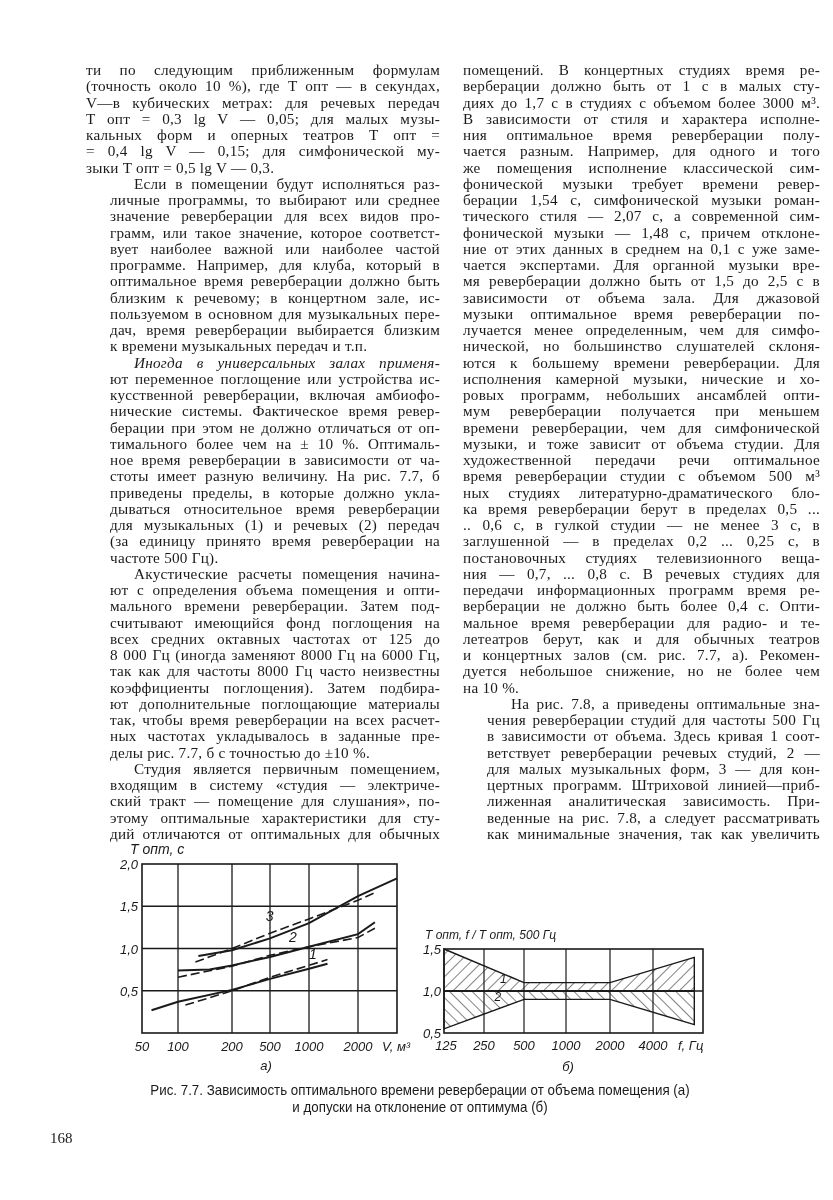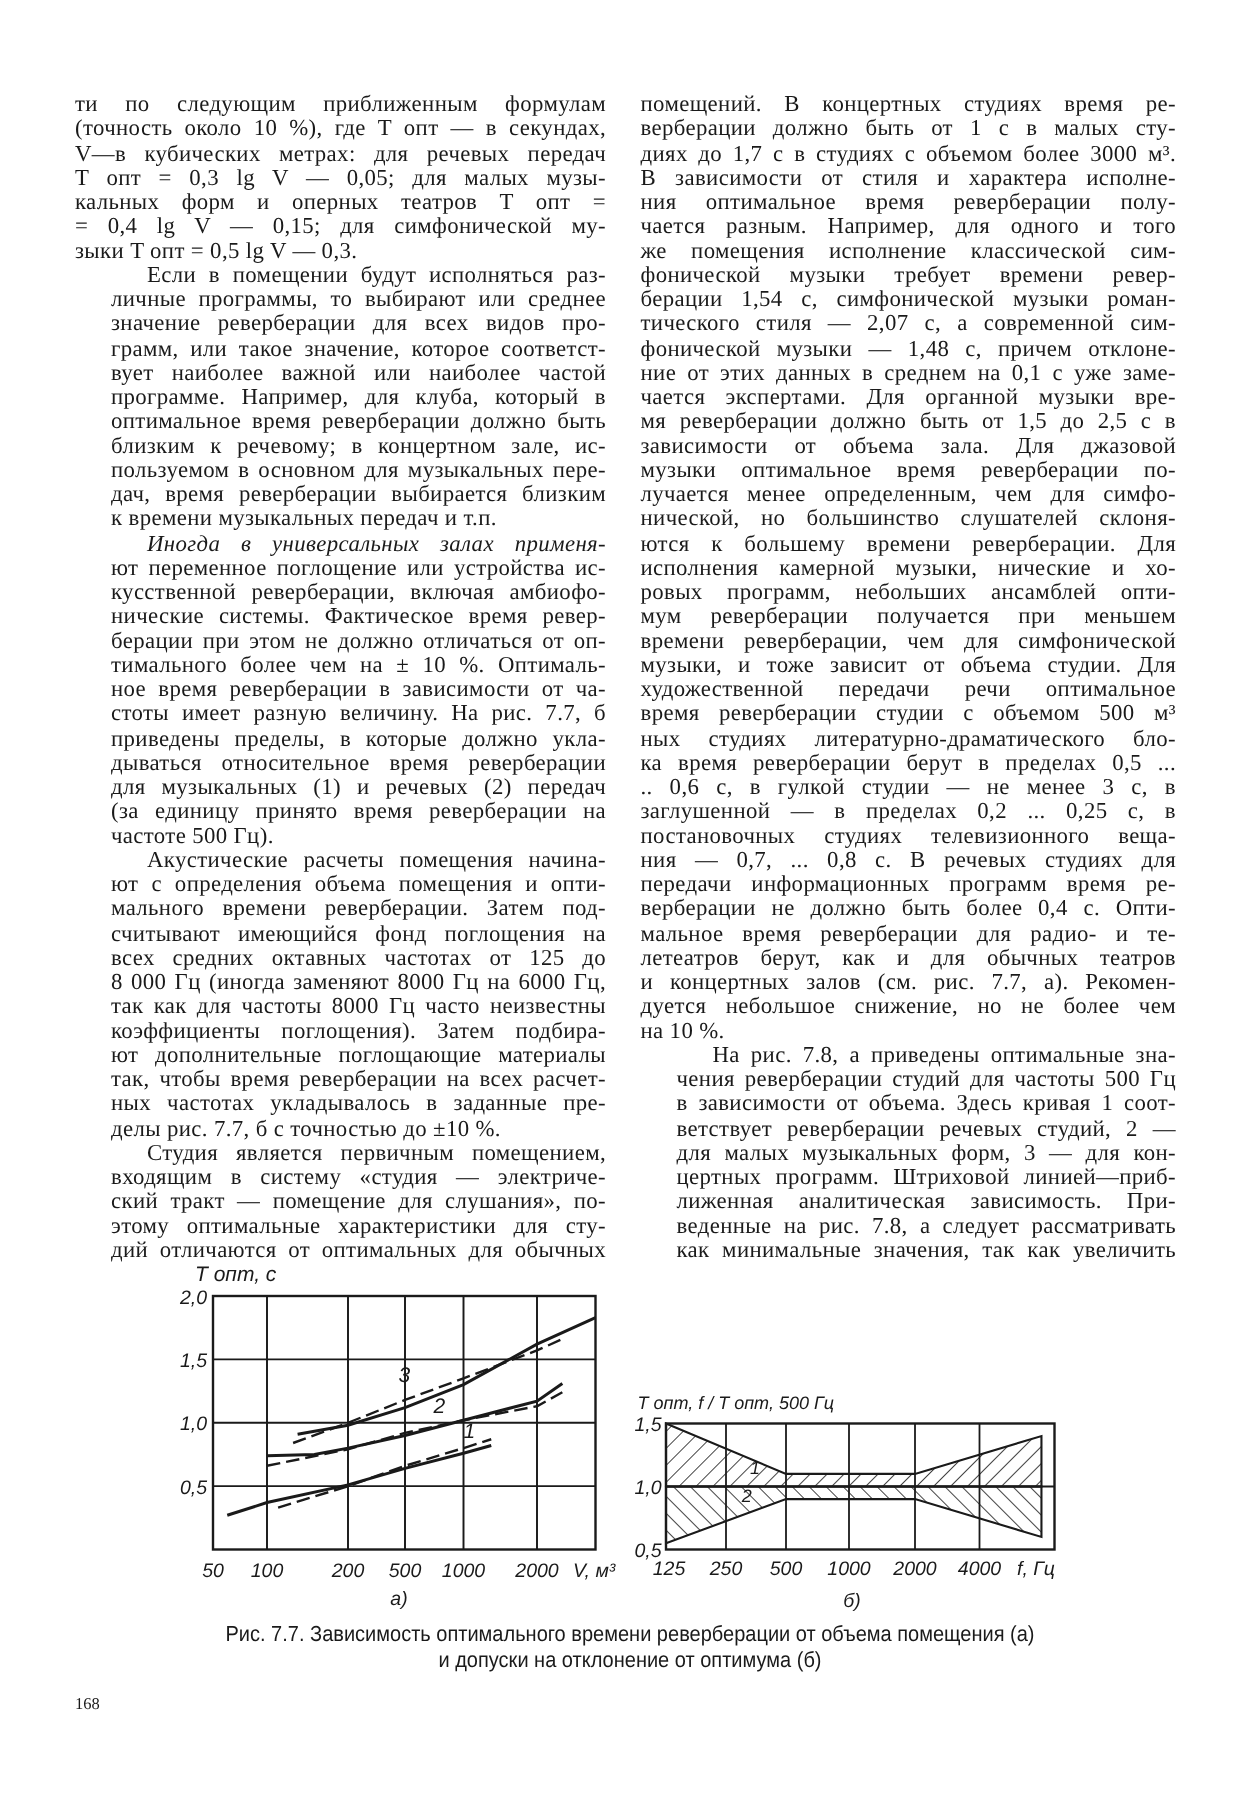--- a/index.html
+++ b/index.html
@@ -1,31 +1,31 @@
 <!DOCTYPE html>
 <html><head>
 <meta charset="utf-8">
 <style>
   html, body { margin: 0; padding: 0; background: #ffffff; }
   body { width: 833px; height: 1200px; position: relative; overflow: hidden;
          font-family: "Liberation Serif", "DejaVu Serif", serif; color: #1a1a1a; }
   .col { position: absolute; top: 62px; font-size: 15.2px; line-height: 16.25px;
-         text-align: justify; letter-spacing: 0.25px; }
+         text-align: justify; letter-spacing: 0.25px; margin-left: 36px; }
   .col.left { left: 50px; width: 354px; }
   .col.right { left: 427px; width: 357px; }
   .col p { margin: 0; }
   .col p.ind { text-indent: 24px; }
   .col p.noind { text-indent: 0; }
   .col .ln { display: block; text-align: justify; text-align-last: justify; white-space: nowrap; }
   .col .ln.last { text-align-last: left; }
   .fig { position: absolute; }
   .caption { position: absolute; left: 60px; width: 720px; top: 1082px; text-align: center;
              font-family: "Liberation Sans", "DejaVu Sans", sans-serif; font-size: 14.5px; line-height: 17px;
              transform: scaleX(0.92); transform-origin: center top; }
-  .pagenum { position: absolute; left: 50px; top: 1130px; font-size: 11px;
+  .pagenum { position: absolute; left: 50px; top: 1130px; font-size: 15px;
              font-family: "Liberation Serif", serif; }
   svg text { font-family: "Liberation Sans", "DejaVu Sans", sans-serif; font-style: italic; fill: #1a1a1a; }
 </style>
 </head>
 <body>
 
 <div class="col left" id="leftcol">
     <p class="noind">
       <span class="ln">ти по следующим приближенным формулам</span>
       <span class="ln">(точность около 10 %), где T опт — в секундах,</span>

